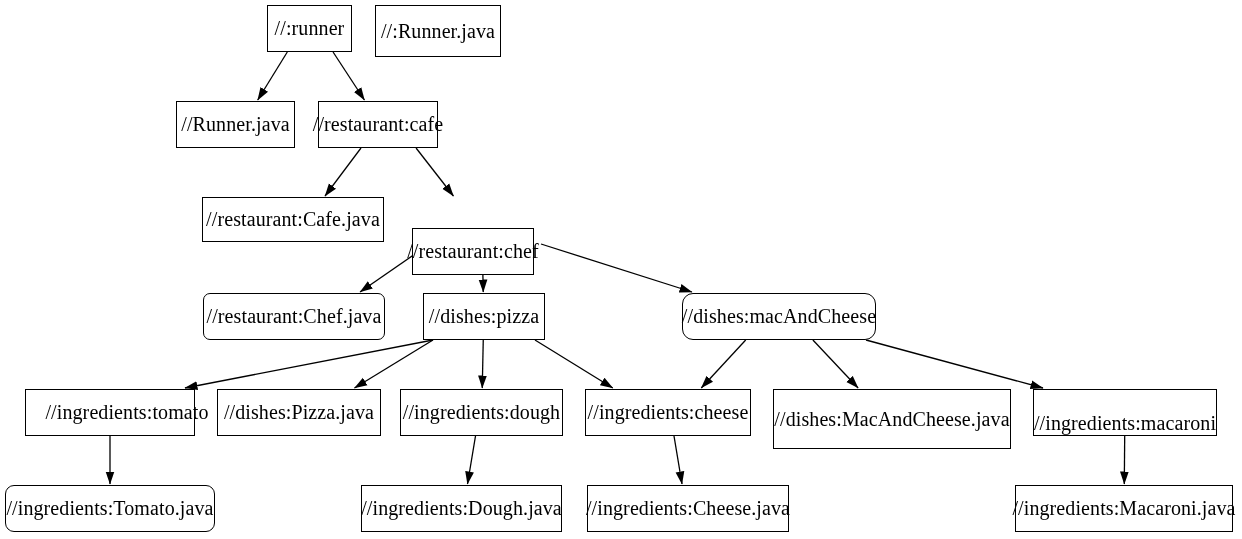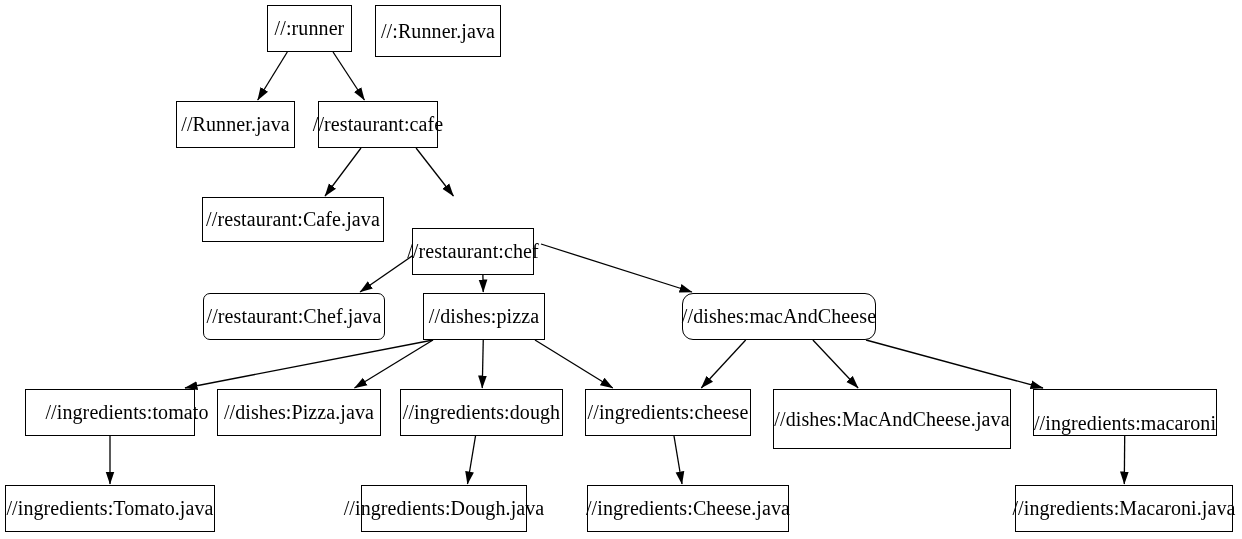--- a/index.html
+++ b/index.html
@@ -98,24 +98,24 @@
     </div>
     <div class="node" style="left: 585px; top: 389px; width: 166px; height: 47px;">
       <span>//ingredients:cheese</span>
     </div>
     <div class="node" style="left: 773px; top: 389px; width: 238px; height: 60px;">
       <span>//dishes:MacAndCheese.java</span>
     </div>
     <div class="node" style="left: 1033px; top: 389px; width: 184px; height: 47px; align-items: flex-end;">
       <span>//ingredients:macaroni</span>
     </div>
-    <div class="node" style="left: 5px; top: 485px; width: 210px; height: 47px;">
+    <div class="node" style="left: 5px; top: 485px; width: 210px; height: 47px; border-radius: 9px;">
       <span>//ingredients:Tomato.java</span>
     </div>
-    <div class="node" style="left: 361px; top: 485px; width: 166px; height: 47px; justify-content: center;">
+    <div class="node" style="left: 361px; top: 485px; width: 201px; height: 47px; justify-content: center;">
       <span>//ingredients:Dough.java</span>
     </div>
     <div class="node" style="left: 587px; top: 485px; width: 202px; height: 47px;">
       <span>//ingredients:Cheese.java</span>
     </div>
     <div class="node" style="left: 1015px; top: 485px; width: 218px; height: 47px;">
       <span>//ingredients:Macaroni.java</span>
     </div>
   </div>
 

